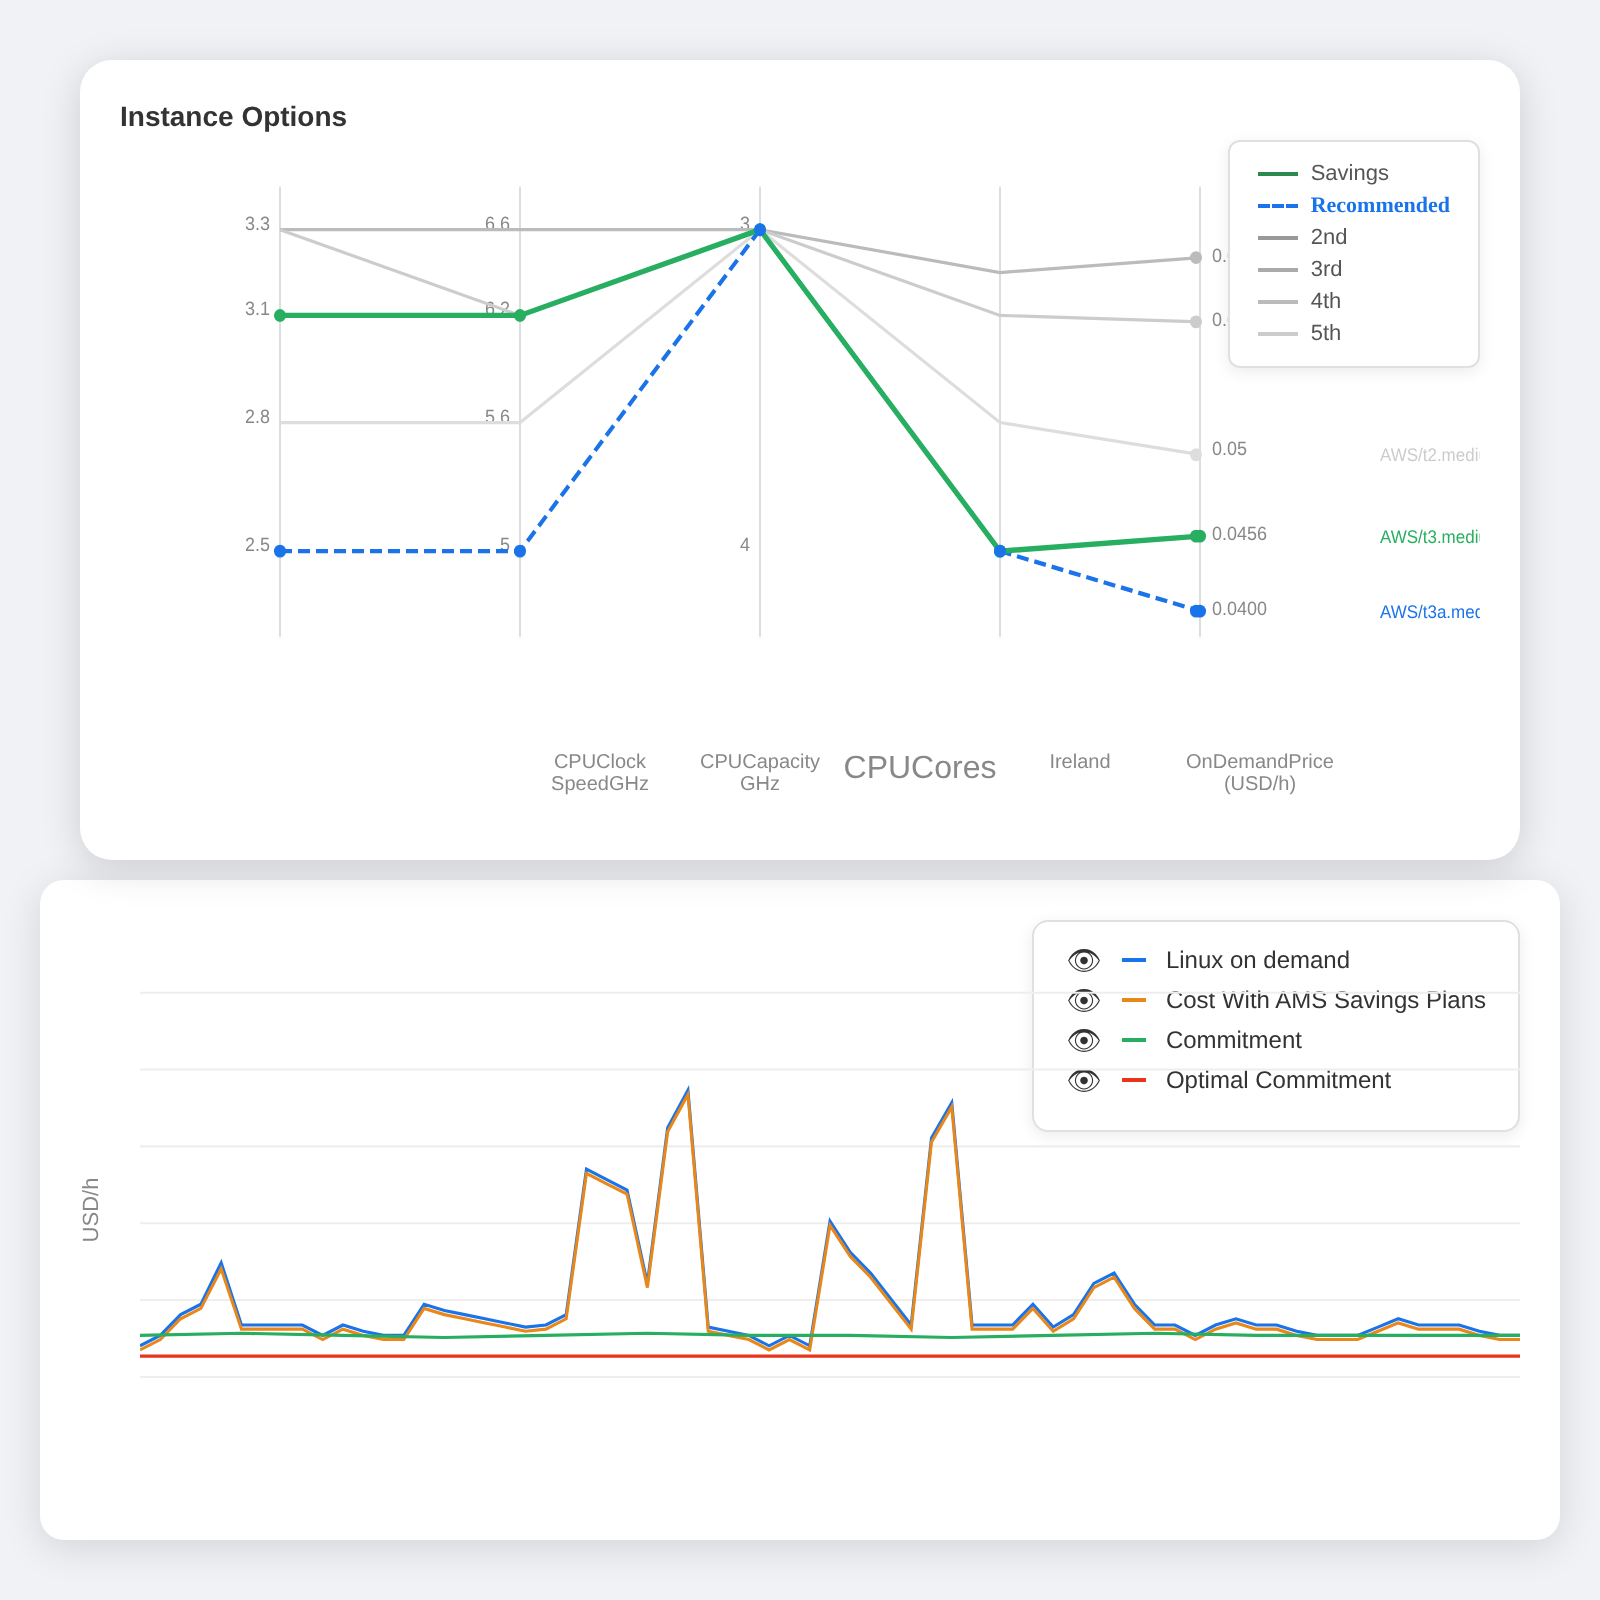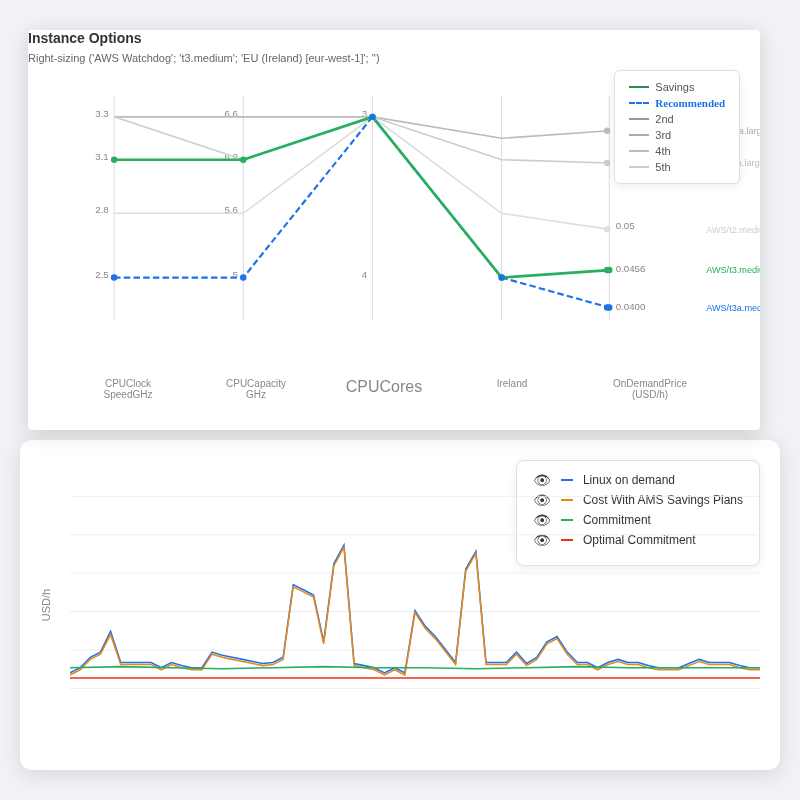--- a/index.html
+++ b/index.html
@@ -27,25 +27,26 @@
       background: white;
       border-radius: 12px;
       box-shadow: 0 4px 20px rgba(0,0,0,0.12);
       padding: 20px 20px 20px 50px;
       height: 330px;
     }
     
     .card-top {
       position: absolute;
       top: 0;
-      left: 8px;
+      left: 20px;
       right: 20px;
       background: white;
-      border-radius: 4px;
+      border-radius: 16px;
       box-shadow: 0 4px 20px rgba(0,0,0,0.15);
+      padding: 20px;
       height: 400px;
       z-index: 2;
     }
     .card-title {
       font-size: 14px;
       font-weight: 600;
       color: #333;
       margin-bottom: 6px;
     }
     .card-subtitle {
@@ -137,21 +138,20 @@
       width: 100%;
     }
   </style>
 </head>
 <body>
 
 <div class="scene">
 
   <div class="card-top">
     <div class="card-title">Instance Options</div>
-    <div class="card-subtitle">Right-sizing ('AWS Watchdog'; 't3.medium'; 'EU (Ireland) [eur-west-1]'; '')</div>
 
     <div class="legend-top">
       <div class="legend-item">
         <div style="width:20px;height:2px;background:#2d8a4e;"></div>
         <span>Savings</span>
       </div>
       <div class="legend-item">
         <div style="width:20px;height:0;border-top:2px dashed #1a73e8;"></div>
         <span style="color:#1a73e8;font-weight:600;font-family:Liberation Serif, serif;">Recommended</span>
       </div>
@@ -230,21 +230,21 @@
         <circle cx="538" cy="218" r="3" fill="#1a73e8"></circle>
 
         <text x="630" y="56" font-size="8.5" fill="#aaa">AWS/c5a.large/EU (Ire...</text>
         <text x="630" y="86" font-size="8.5" fill="#bbb">AWS/t3a.large/EU (Ire...</text>
         <text x="630" y="148" font-size="8.5" fill="#ccc">AWS/t2.medium/EU (Ireland) [eu-west-1]/Linux</text>
         <text x="630" y="186" font-size="8.5" fill="#27ae60">AWS/t3.medium/EU (Ireland) [eu-west-1]/Linux</text>
         <text x="630" y="221" font-size="8.5" fill="#1a73e8">AWS/t3a.medium/EU (Ireland) [eu-west-1]/Linux</text>
       </svg>
     </div>
 
-    <div class="axis-labels" style="padding:0 60px 0 60px; display:flex; justify-content:space-between;">
+    <div class="axis-labels" style="padding:0 60px 0 60px; display:flex; justify-content:flex-end;">
       <span style="font-size:10px;color:#888;text-align:center;width:80px;">CPUClock<br>SpeedGHz</span>
       <span style="font-size:10px;color:#888;text-align:center;width:80px;">CPUCapacity<br>GHz</span>
       <span style="font-size:16px;color:#888;text-align:center;width:80px;">CPUCores</span>
       <span style="font-size:10px;color:#888;text-align:center;width:80px;">Ireland</span>
       <span style="font-size:10px;color:#888;text-align:center;width:100px;">OnDemandPrice<br>(USD/h)</span>
     </div>
   </div>
 
   <div class="card-bottom">
 

